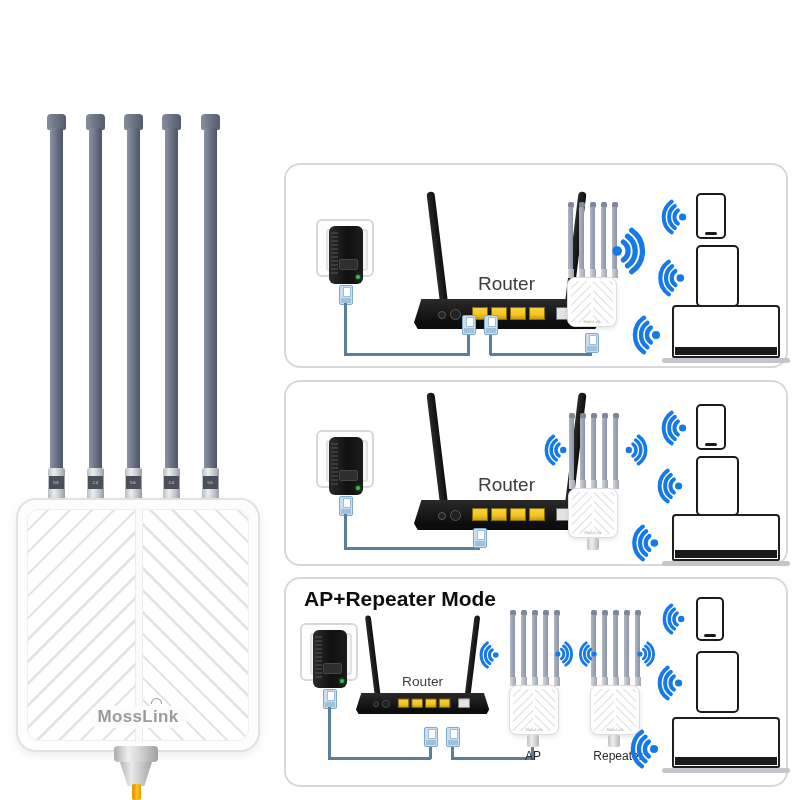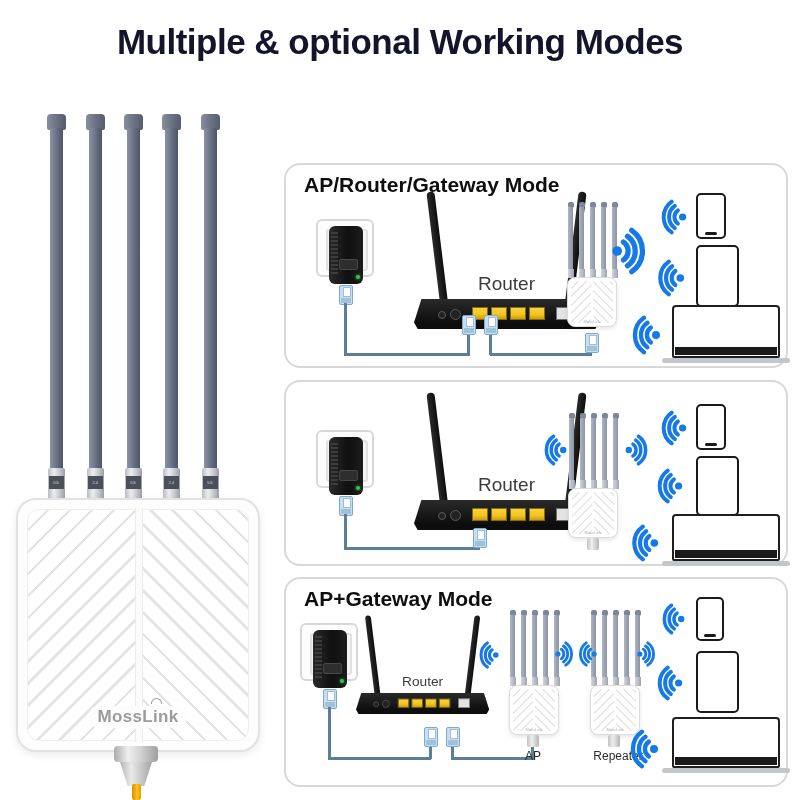--- a/index.html
+++ b/index.html
@@ -140,21 +140,20 @@
     background:#1a1a1a;}
   .lap-base{position:absolute;left:0;right:0;bottom:0;height:5px;background:#c3c6cb;
     border-radius:3px;}
   .dev-label{position:absolute;font-size:12px;color:#2a2a2a;text-align:center;}
 </style>
 </head>
 <body>
 
 <div id="stage">
 
-  <div class="page-title">Multiple &amp; optional Working Modes</div>
 
   <div>
 
     <div class="antenna">
       <div class="ant-cap" style="left:47px;top:114px"></div>
       <div class="ant-rod" style="left:50px;top:128px;height:342px"></div>
       <div class="ant-conn" style="left:48px;top:468px">
         <div class="ant-band"><span>5G</span></div>
         </div>
     </div>
@@ -193,21 +192,20 @@
       <div class="seam"></div>
       <div class="brand"><span>MossLink</span></div>
       <div class="wifi-accent"></div>
     </div>
     <div class="gland-nut"></div>
     <div class="gland-taper"></div>
     <div class="ycable"></div>
   </div>
 
   <div class="panel" style="top:163px;height:205px">
-    <div class="p-title">AP/Router/Gateway Mode</div>
 
     <div class="outlet-unit" style="left:30px;top:54px">
       <div class="o-plate">
           <div class="o-inner"></div>
         </div>
       <div class="adapter">
         <div class="a-vents"></div>
         <div class="a-panel"></div>
         <div class="a-led"></div>
       </div>
@@ -401,21 +399,21 @@
   <svg viewBox="0 0 40 40">
     <circle cx="6" cy="20" r="4"></circle>
     <path d="M11.2 12.6 A9 9 0 0 1 11.2 27.4"></path>
     <path d="M14.6 7.7 A15 15 0 0 1 14.6 32.3"></path>
     <path d="M18.1 2.8 A21 21 0 0 1 18.1 37.2"></path>
   </svg>
 </div>
   </div>
 
   <div class="panel" style="top:577px;height:210px">
-    <div class="p-title">AP+Gateway Mode</div>
+    <div class="p-title">AP+Repeater Mode</div>
 
     <div class="outlet-unit" style="left:14px;top:44px">
       <div class="o-plate">
           <div class="o-inner"></div>
         </div>
       <div class="adapter">
         <div class="a-vents"></div>
         <div class="a-panel"></div>
         <div class="a-led"></div>
       </div>

